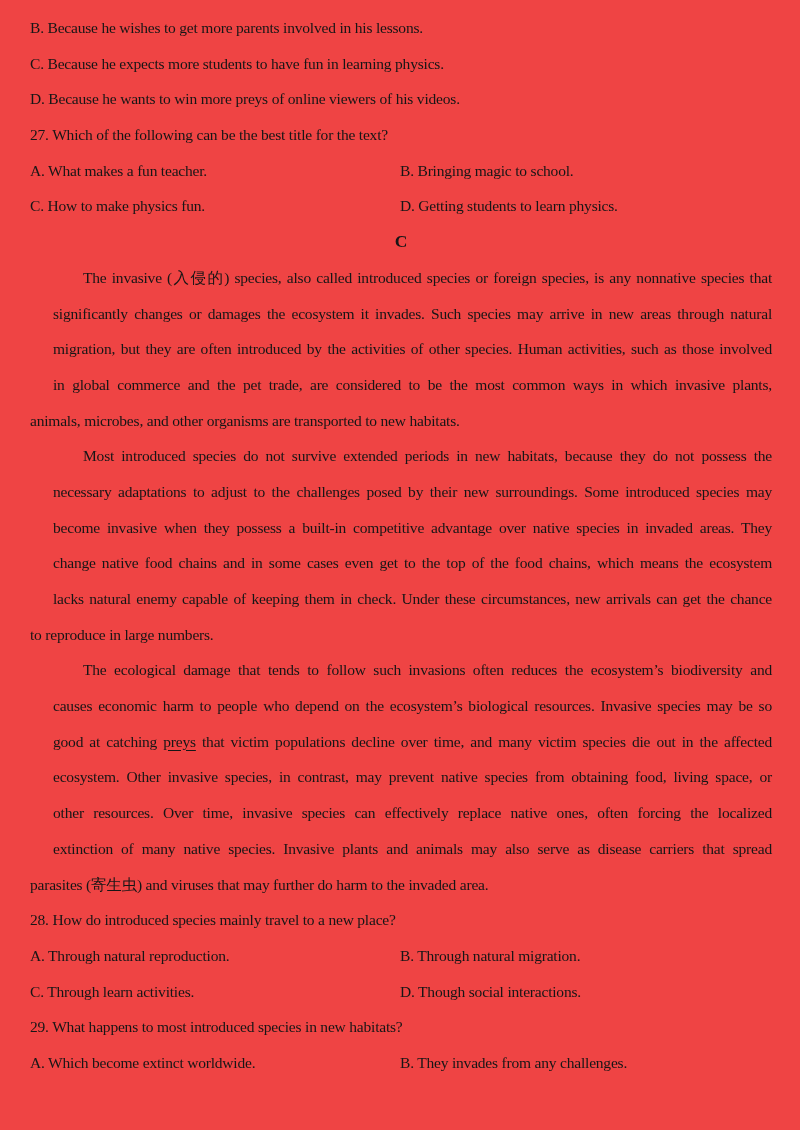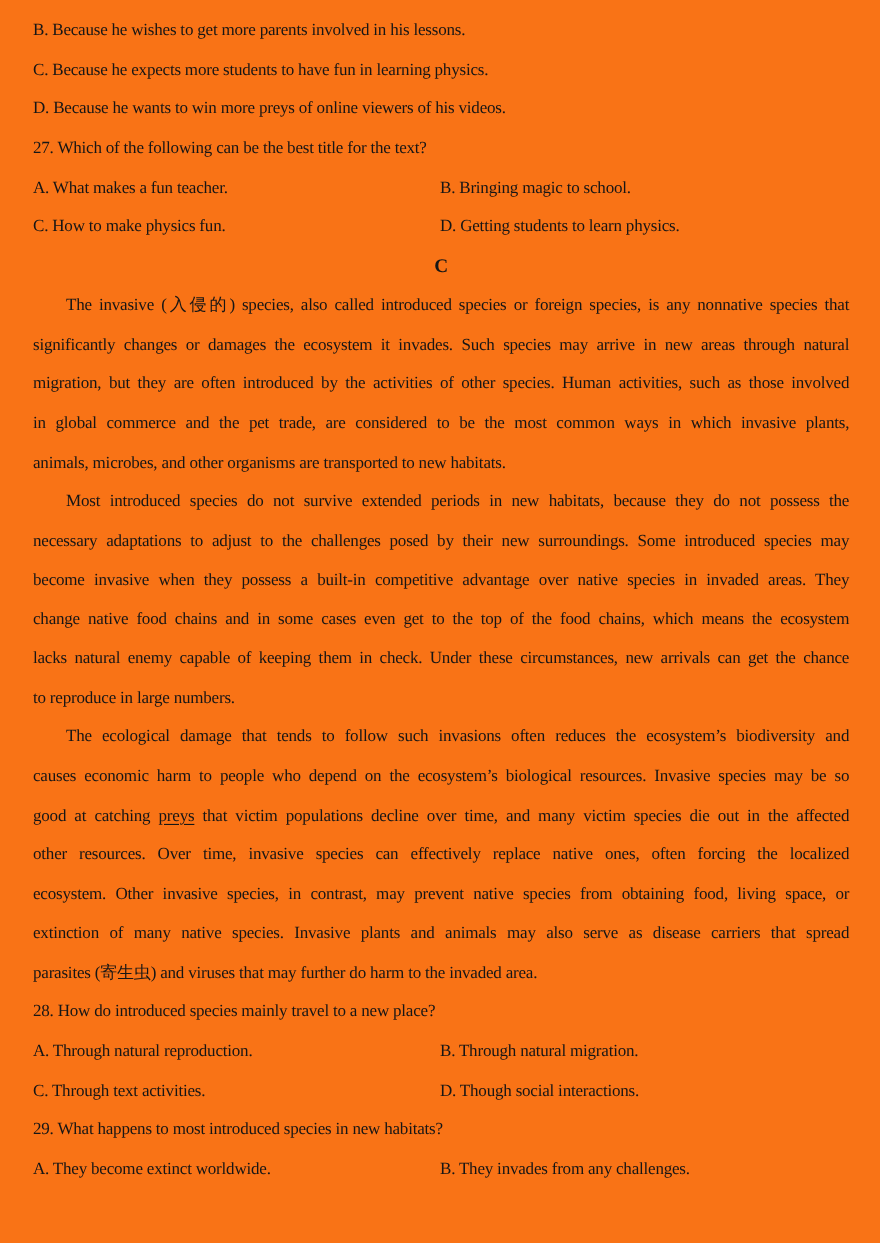--- a/index.html
+++ b/index.html
@@ -6,36 +6,37 @@
     margin: 0;
     padding: 0;
     background: #ffffff;
   }
   .page {
     position: relative;
     width: 800px;
     height: 1130px;
     box-sizing: border-box;
     padding: 10px 28px 0 30px;
-    background: #f97316;
+    background: #ef4444;
     color: #161616;
     font-family: "Liberation Serif", "DejaVu Serif", serif;
     font-size: 15.5px;
     letter-spacing: -0.2px;
     overflow: hidden;
   }
   .row {
     height: 35.7px;
     line-height: 35.7px;
     white-space: nowrap;
   }
   
   .jline {
     text-align: justify;
     text-align-last: justify;
+    margin-left: 23px;
   }
   
   .lastline {
     text-align: center;
     text-align-last: left;
   }
   .indent { text-indent: 30px; }
   .two-col {
     display: grid;
     grid-template-columns: 370px 1fr;
@@ -81,34 +82,34 @@
   <div class="row jline indent">Most introduced species do not survive extended periods in new habitats, because they do not possess the</div>
   <div class="row jline">necessary adaptations to adjust to the challenges posed by their new surroundings. Some introduced species may</div>
   <div class="row jline">become invasive when they possess a built-in competitive advantage over native species in invaded areas. They</div>
   <div class="row jline">change native food chains and in some cases even get to the top of the food chains, which means the ecosystem</div>
   <div class="row jline">lacks natural enemy capable of keeping them in check. Under these circumstances, new arrivals can get the chance</div>
   <div class="row lastline">to reproduce in large numbers.</div>
 
   <div class="row jline indent">The ecological damage that tends to follow such invasions often reduces the ecosystem’s biodiversity and</div>
   <div class="row jline">causes economic harm to people who depend on the ecosystem’s biological resources. Invasive species may be so</div>
   <div class="row jline"><span>good at catching </span><span class="u">preys</span><span> that victim populations decline over time, and many victim species die out in the affected</span></div>
+  <div class="row jline">ecosystem. Other invasive species, in contrast, may prevent native species from obtaining food, living space, or</div>
   <div class="row jline">other resources. Over time, invasive species can effectively replace native ones, often forcing the localized</div>
-  <div class="row jline">ecosystem. Other invasive species, in contrast, may prevent native species from obtaining food, living space, or</div>
   <div class="row jline">extinction of many native species. Invasive plants and animals may also serve as disease carriers that spread</div>
   <div class="row lastline">parasites (寄生虫) and viruses that may further do harm to the invaded area.</div>
 
   <div class="row">28. How do introduced species mainly travel to a new place?</div>
   <div class="row two-col">
     <div>A. Through natural reproduction.</div>
     <div>B. Through natural migration.</div>
   </div>
   <div class="row two-col">
-    <div>C. Through text activities.</div>
+    <div>C. Through learn activities.</div>
     <div>D. Though social interactions.</div>
   </div>
 
   <div class="row">29. What happens to most introduced species in new habitats?</div>
   <div class="row two-col">
-    <div>A. They become extinct worldwide.</div>
+    <div>A. Which become extinct worldwide.</div>
     <div>B. They invades from any challenges.</div>
   </div>
 
 </div>
 
 </body></html>

